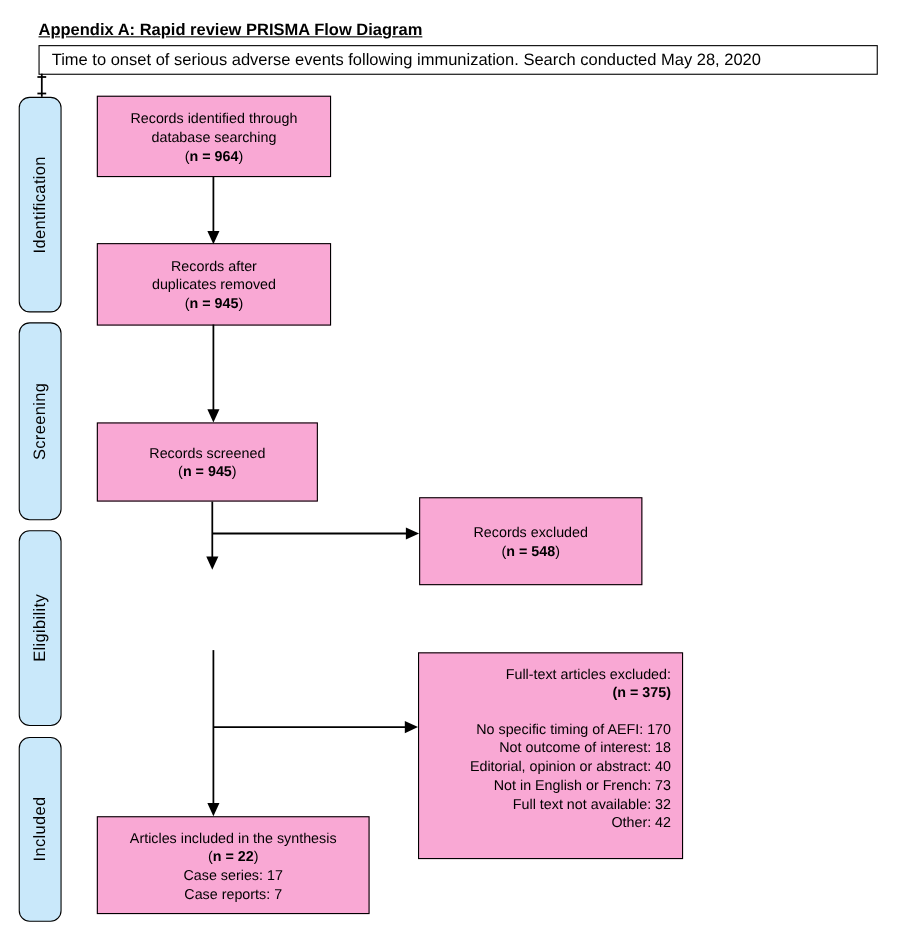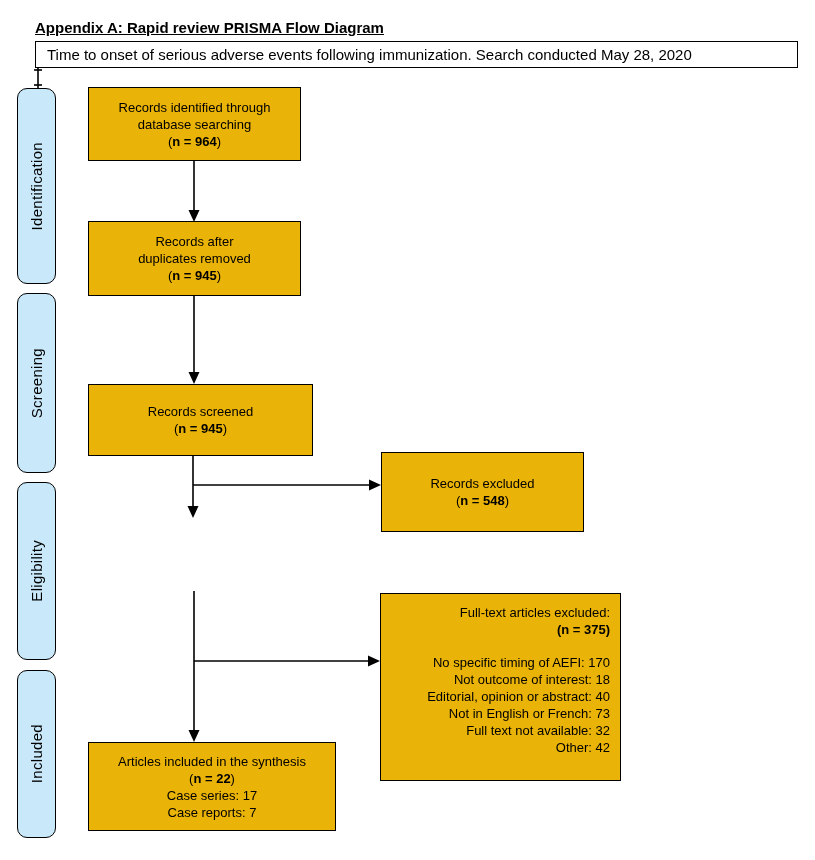--- a/index.html
+++ b/index.html
@@ -59,21 +59,21 @@
     letter-spacing: 0.3px;
   }
   .stage.identification { top: 88px;  height: 196px; }
   .stage.screening      { top: 293px; height: 180px; }
   .stage.eligibility    { top: 482px; height: 178px; }
   .stage.included       { top: 670px; height: 168px; }
 
   .flow-box {
     position: absolute;
     border: 1.5px solid #000;
-    background: #eab308;
+    background: #f9a8d4;
     box-sizing: border-box;
     display: flex;
     flex-direction: column;
     justify-content: center;
     font-size: 13px;
     line-height: 17px;
     padding: 2px 4px;
   }
   .flow-box.top-align {
     justify-content: flex-start;
@@ -81,21 +81,21 @@
     align-items: flex-end;
   }
   .bline { text-align: center; }
   .flow-box.top-align .bline { text-align: center; }
   .flow-box.top-align .bline.left { text-align: left; }
   .bline.gap { margin-top: 16px; }
   .b { font-weight: bold; }
 
   .box-records-identified      { left: 88px;  top: 87px;  width: 213px; height: 74px; }
   .box-records-after-duplicates{ left: 88px;  top: 221px; width: 213px; height: 75px; }
-  .box-records-screened        { left: 88px;  top: 384px; width: 225px; height: 72px; }
+  .box-records-screened        { left: 88px;  top: 384px; width: 201px; height: 72px; }
   .box-records-excluded        { left: 381px; top: 452px; width: 203px; height: 80px; }
   .box-fulltext-assessed       { left: 88px;  top: 518px; width: 213px; height: 74px; }
   .box-fulltext-excluded       { left: 380px; top: 593px; width: 241px; height: 188px; }
   .box-articles-included       { left: 88px;  top: 742px; width: 248px; height: 89px; }
 
   svg.connectors {
     position: absolute;
     left: 0;
     top: 0;
     pointer-events: none;

